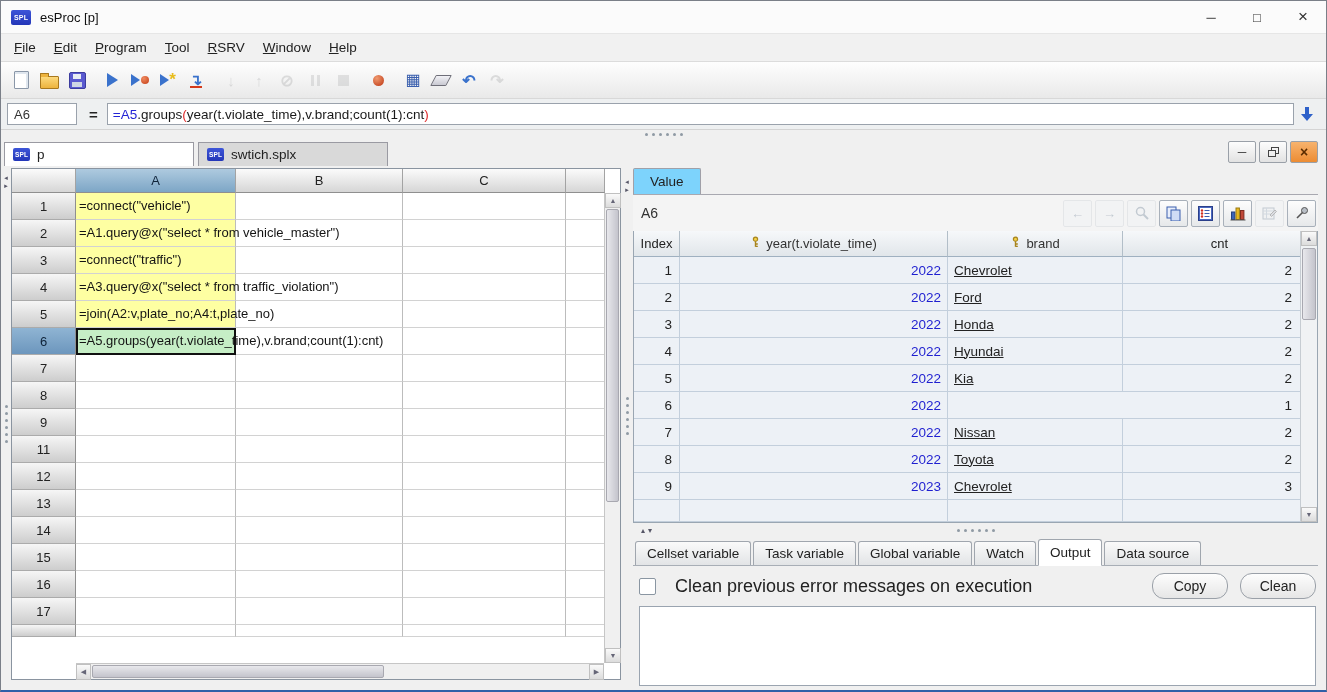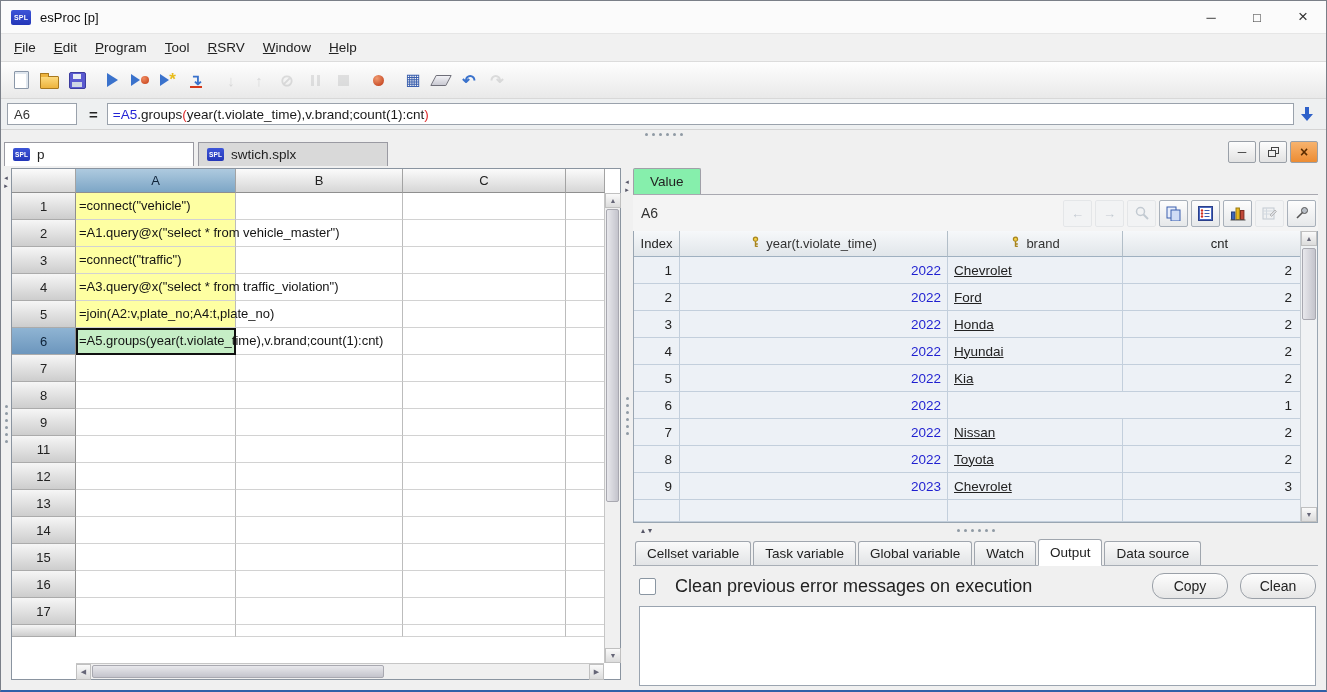--- a/index.html
+++ b/index.html
@@ -90,21 +90,21 @@
   .vsb{position:absolute;top:24px;right:0;bottom:16px;width:16px;background:#f0f0f0;border-left:1px solid #c6c6c6;box-sizing:border-box}
   .hsb{position:absolute;bottom:0;left:64px;right:16px;height:16px;background:#f0f0f0;border-top:1px solid #c6c6c6;box-sizing:border-box}
   .sb-btn{position:absolute;width:16px;height:15px;display:flex;align-items:center;justify-content:center;font-size:7px;color:#667;background:linear-gradient(#fafafa,#dcdcdc);border:1px solid #c0c0c0;box-sizing:border-box}
   .sb-thumb-v{position:absolute;left:1px;right:1px;background:linear-gradient(90deg,#e8e8ec,#c4c4cc);border:1px solid #a8a8b0;border-radius:2px}
   .sb-thumb-h{position:absolute;top:1px;bottom:1px;background:linear-gradient(#e8e8ec,#c4c4cc);border:1px solid #a8a8b0;border-radius:2px}
   
   .mid-strip{width:12px;display:flex;flex-direction:column;align-items:center;padding-top:12px}
   
   .right-panel{flex:1;margin-top:2px;display:flex;flex-direction:column;padding-right:8px;min-width:0}
   .vtab-row{height:26px;display:flex;align-items:flex-end;border-bottom:1px solid #a8a8b0}
-  .vtab{height:25px;display:flex;align-items:center;padding:0 16px;background:#86efac;border:1px solid #a0a0a8;border-bottom:none;font-size:13.5px;color:#222;border-radius:2px 2px 0 0}
+  .vtab{height:25px;display:flex;align-items:center;padding:0 16px;background:#7dd3fc;border:1px solid #a0a0a8;border-bottom:none;font-size:13.5px;color:#222;border-radius:2px 2px 0 0}
   .vtoolbar{height:36px;display:flex;align-items:center;background:#f4f4f4}
   .vcellref{margin-left:8px;font-size:14px;color:#333}
   .vbtns{margin-left:auto;display:flex;gap:3px;padding-right:2px}
   .vbtn{width:27px;height:25px;border:1px solid #a8b0ba;border-radius:2px;background:linear-gradient(#fdfdfd,#e6e8ea);display:flex;align-items:center;justify-content:center}
   .vbtn.dis{border-color:#d8dce0;background:#f2f3f4;opacity:.55}
   .vbtn .txt{font-size:13px;font-weight:bold;color:#9aa8b6}
   
   .vtable{position:relative;height:292px;border:1px solid #9aa6b2;border-top:none;background:#fff;box-sizing:border-box}
   .vhead{height:26px;display:flex}
   .vh{box-sizing:border-box;border-right:1px solid #b2bec8;border-bottom:1px solid #9fb0c0;background:linear-gradient(#f6f8fa,#e1e6ea);

